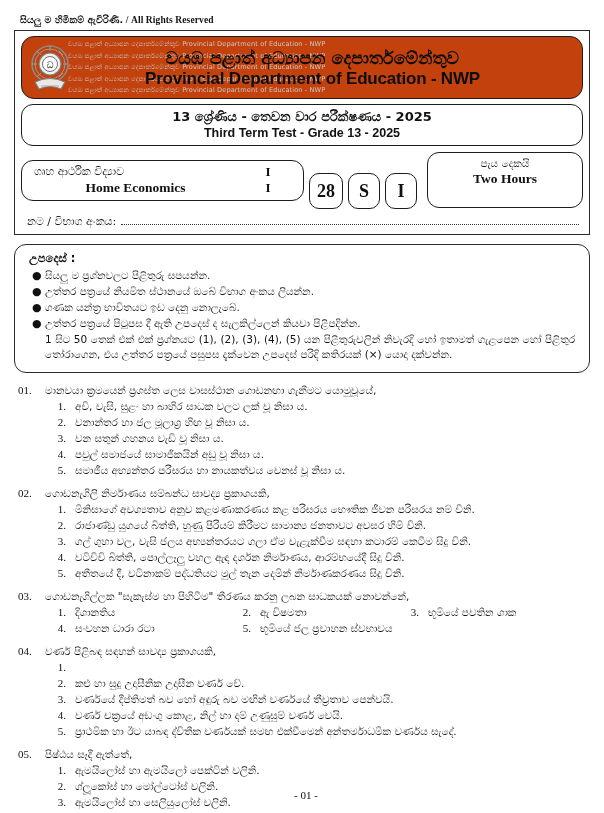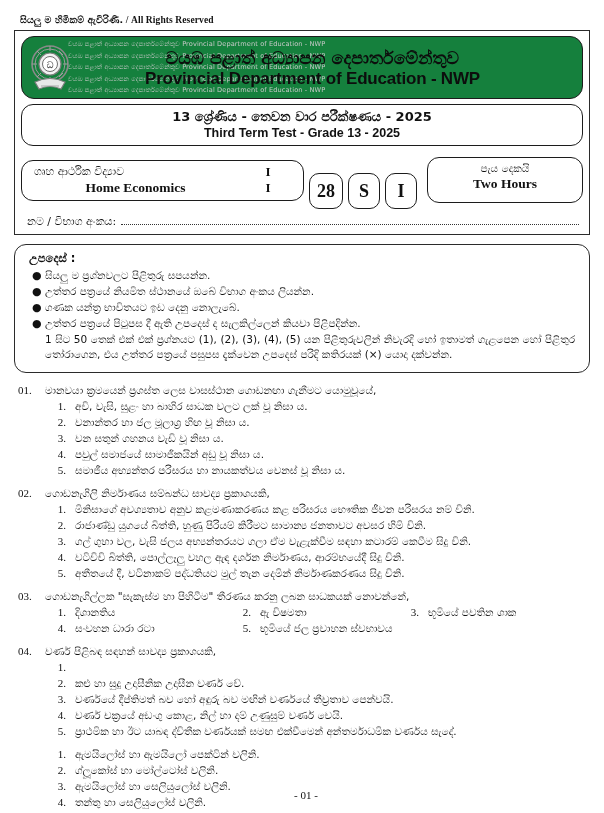--- a/index.html
+++ b/index.html
@@ -43,21 +43,21 @@
 
   
   .banner {
     position: relative;
     border: 1.8px solid #1c1c1c;
     border-radius: 13px;
     height: 61px;
     overflow: hidden;
     display: flex;
     align-items: center;
-    background: #15803d;
+    background: #c2410c;
   }
   .watermark {
     position: absolute;
     top: 0; left: 0; right: 0; bottom: 0;
     overflow: hidden;
     pointer-events: none;
     padding-top: 2px;
   }
   .wm-row {
     white-space: nowrap;
@@ -174,21 +174,21 @@
     box-sizing: border-box;
     margin-top: 22px;
   }
 
   .duration-box {
     border: 1.5px solid #1c1c1c;
     border-radius: 12px;
     flex: 1;
     margin-left: 5px;
     text-align: center;
-    padding: 3px 0 10px 0;
+    padding: 3px 0 20px 0;
     box-sizing: border-box;
   }
   .duration-si {
     font-family: "DejaVu Sans", sans-serif;
     font-size: 10.5px;
     line-height: 15px;
   }
   .duration-en {
     font-family: Liberation Serif, serif;
     font-size: 13.5px;
@@ -542,20 +542,24 @@
           <span class="opt-text">වර්ණ චක්‍රයේ අඩංගු කොළ, නිල් හා දම් උණුසුම් වර්ණ වෙයි.</span>
         </div>
         <div class="opt">
           <span class="opt-num">5.</span>
           <span class="opt-text">ප්‍රාථමික හා ඊට යාබඳ ද්විතීක වර්ණයක් සමඟ එක්වීමෙන් අන්තර්මාධමික වර්ණය සැදේ.</span>
         </div>
       </div>
     </div>
 
     <div class="question">
+      <div class="q-head">
+        <span class="q-num">05.</span>
+        <span class="q-stem">පිෂ්ඨය සෑදී ඇත්තේ,</span>
+      </div>
       <div class="opts">
         <div class="opt">
           <span class="opt-num">1.</span>
           <span class="opt-text">ඇමයිලෝස් හා ඇමයිලෝ පෙක්ටින් වලිනි.</span>
         </div>
         <div class="opt">
           <span class="opt-num">2.</span>
           <span class="opt-text">ග්ලූකෝස් හා මෝල්ටෝස් වලිනි.</span>
         </div>
         <div class="opt">

